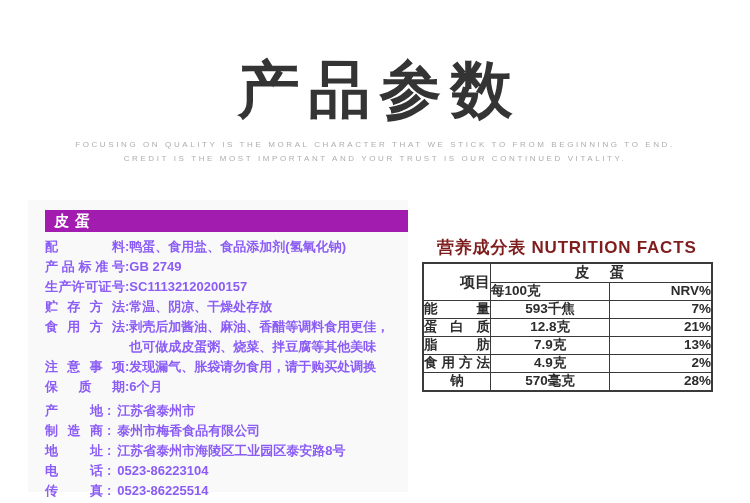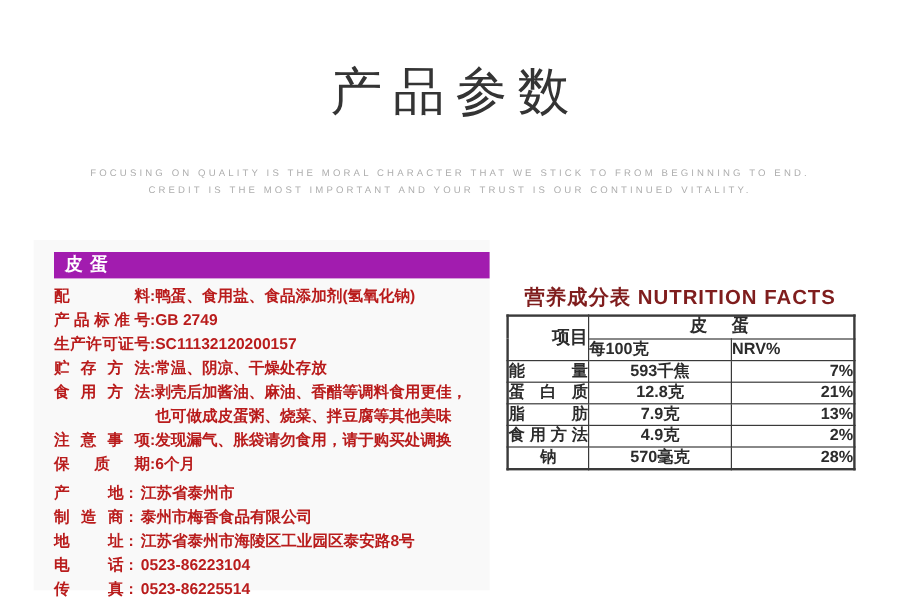--- a/index.html
+++ b/index.html
@@ -9,21 +9,21 @@
     position: relative;
     overflow: hidden;
     font-family: "Liberation Sans", "DejaVu Sans", sans-serif;
   }
 
   
   .page-title {
     position: absolute; top: 48px; left: 0; right: 0;
     text-align: center;
     font-family: "Liberation Serif", "DejaVu Serif", serif;
-    font-size: 43px; font-weight: normal;
+    font-size: 62px; font-weight: bold;
     letter-spacing: 9px; text-indent: 9px;
     color: #343434;
   }
   .tagline {
     position: absolute; top: 138px; left: 0; right: 0;
     text-align: center;
     font-size: 8px; line-height: 14px;
     letter-spacing: 2.6px;
     color: #aeaeae;
   }
@@ -42,21 +42,21 @@
     color: #ffffff;
     font-size: 15px; font-weight: bold;
     line-height: 22px;
     padding-left: 9px;
     letter-spacing: 6px;
   }
   .info-rows { margin: 4px 6px 0 17px; }
   .info-row {
     display: flex; align-items: flex-start;
     font-size: 13px; line-height: 20px;
-    font-weight: bold; color: #b91c1c;
+    font-weight: bold; color: #8b5cf6;
   }
   .info-row .lbl {
     flex: none;
     text-align: justify;
     text-align-last: justify;
   }
   .info-row.g1 .lbl { width: 80px; }
   .info-row.g2 .lbl { width: 58px; }
   .info-row .colon { flex: none; }
   .info-row.g2 .colon { margin-left: 4px; margin-right: 6px; }
@@ -81,21 +81,21 @@
     border: 1px solid #3a3a3a;
     height: 18px;
     line-height: 1.1;
     padding: 1px 0;
   }
   td.c-item { text-align: right; font-size: 15px; }
   td.c-prod { text-align: center; letter-spacing: 3px; font-size: 14.5px; }
   td.no-r { border-right: none; }
   td.no-l { border-left: none; }
   td.c-per  { text-align: left; padding-left: 10px; }
-  td.c-nrv  { text-align: left; padding-right: 10px; }
+  td.c-nrv  { text-align: right; padding-right: 10px; }
   td.t-jl   { text-align: justify; text-align-last: justify; padding: 1px 6px; }
   td.t-jl2  { text-align: justify; text-align-last: justify; padding: 1px 13px; }
   td.t-c    { text-align: center; }
   td.v-c    { text-align: center; }
   td.v-r    { text-align: right; padding-right: 10px; }
 </style>
 </head>
 <body>
 
 <h1 class="page-title">产品参数</h1>

